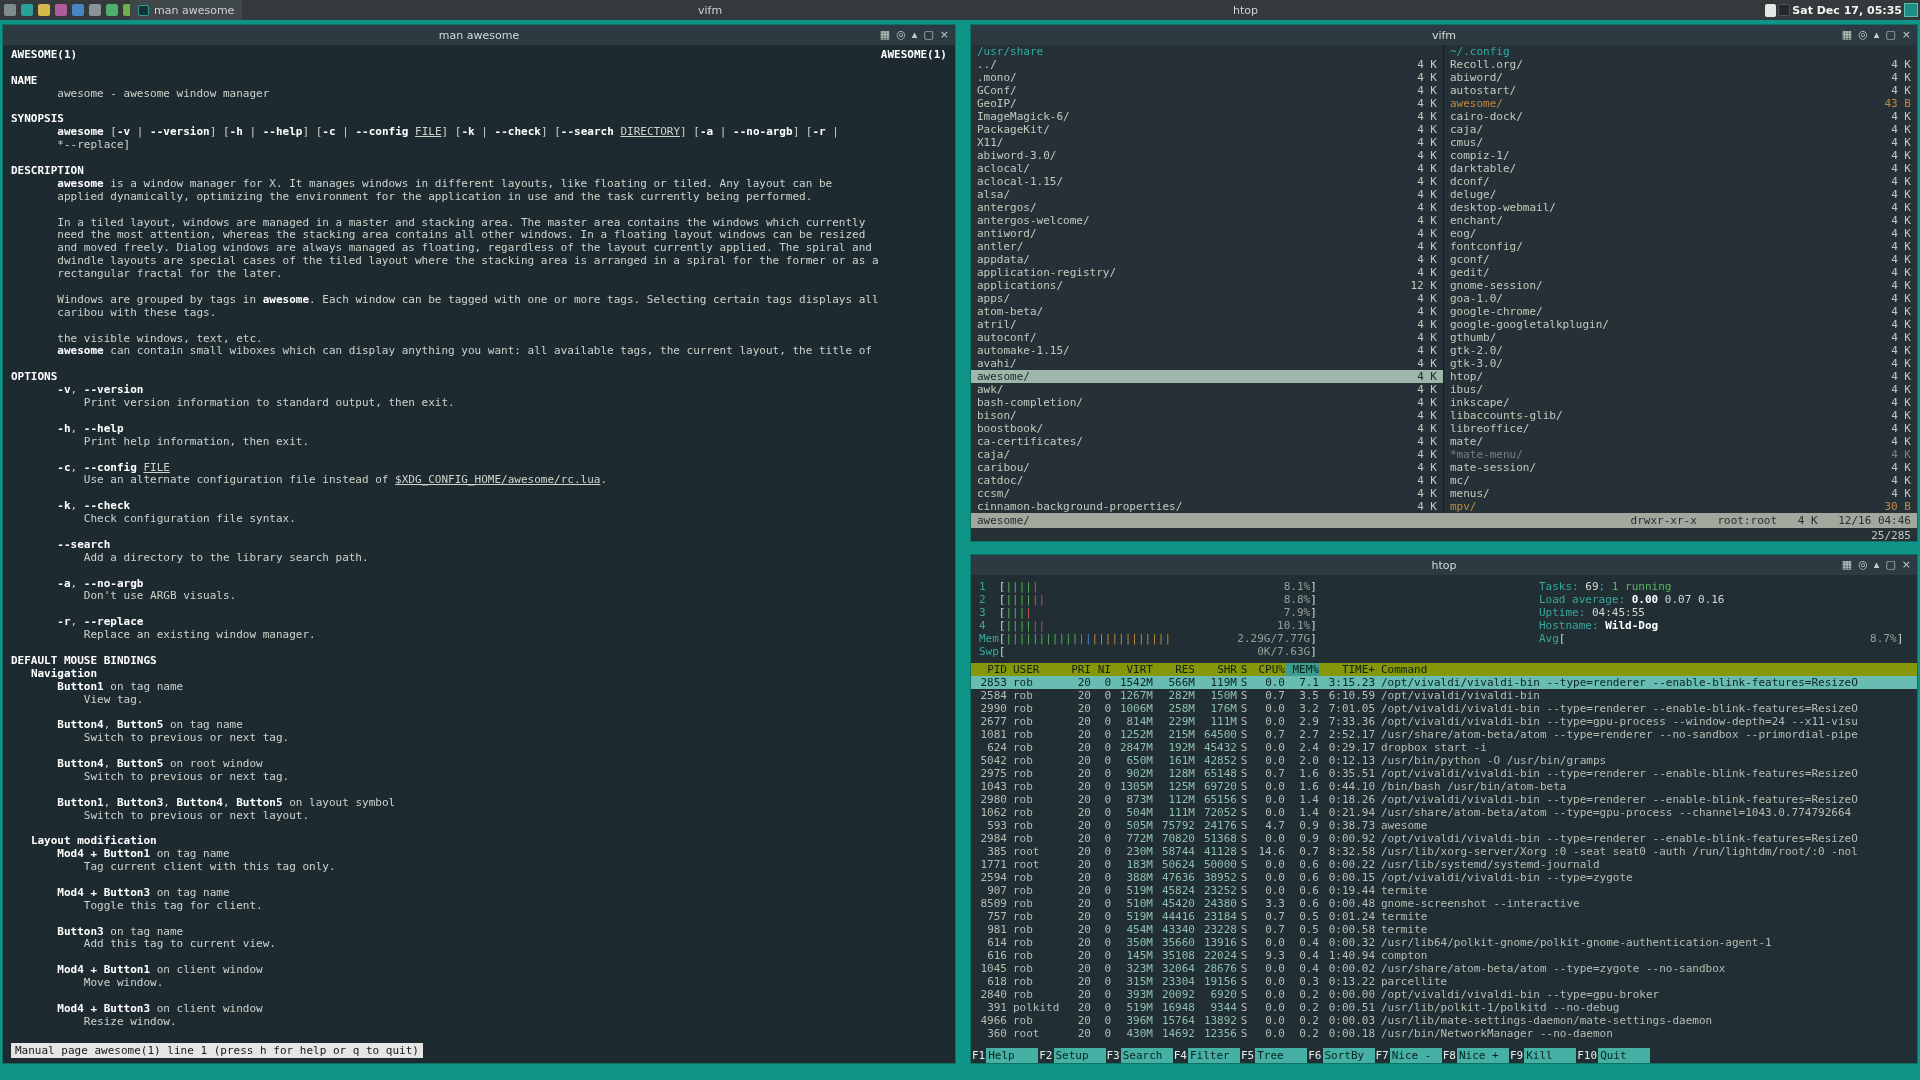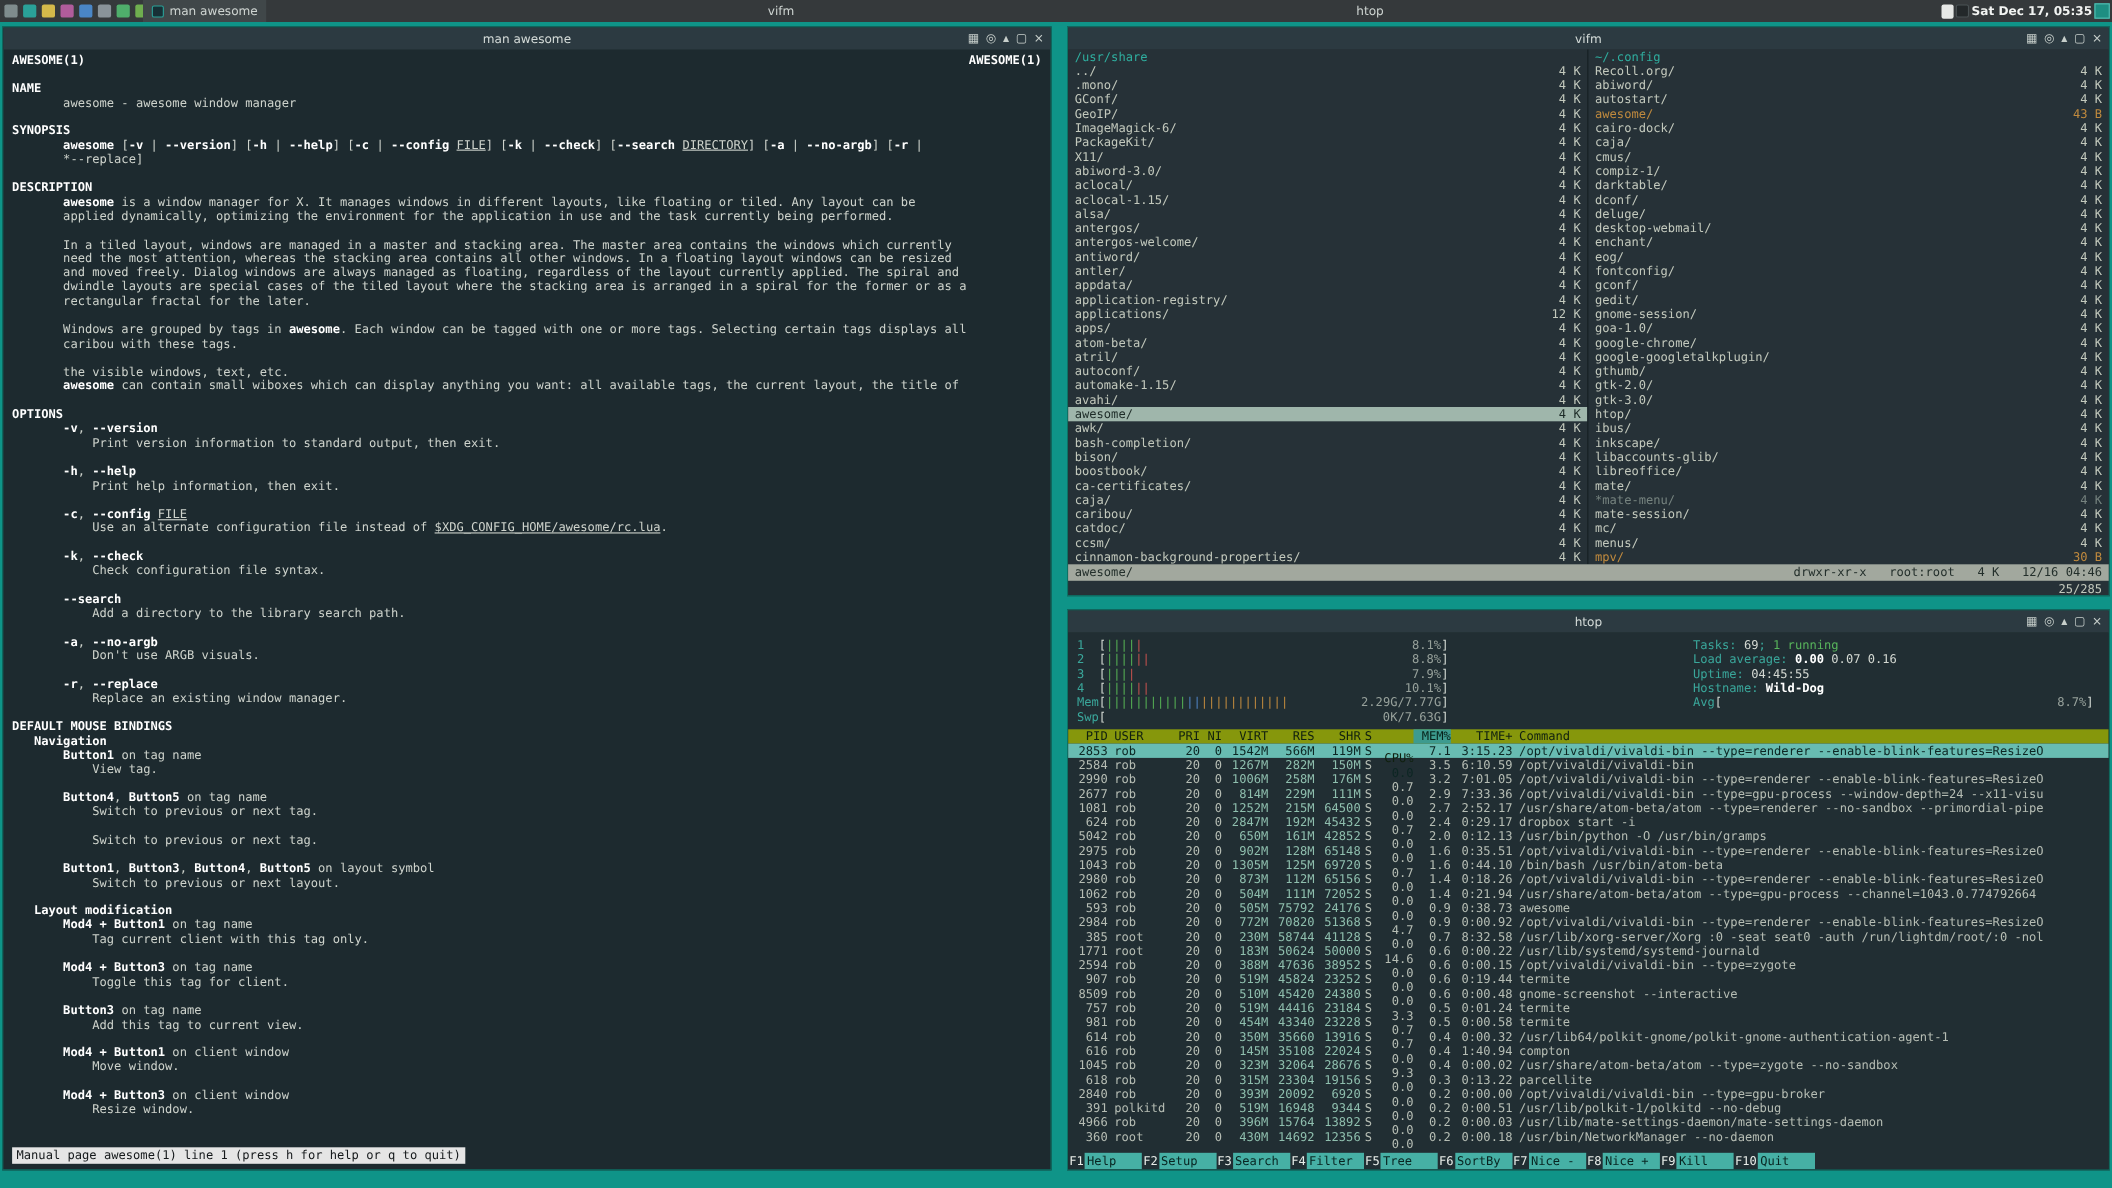--- a/index.html
+++ b/index.html
@@ -73,21 +73,21 @@
   .ptable{margin-top:3px;}
   .prow{display:flex;height:13px;line-height:13px;white-space:pre;color:#b6bdb4;}
   .prow .c0{width:36px;text-align:right;}
   .prow .c1{width:58px;padding-left:6px;text-align:left;}
   .prow .c2{width:26px;text-align:right;}
   .prow .c3{width:20px;text-align:right;}
   .prow .c4{width:42px;text-align:right;}
   .prow .c5{width:42px;text-align:right;}
   .prow .c6{width:42px;text-align:right;}
   .prow .c7{width:14px;text-align:center;}
-  .prow .c8{width:34px;text-align:right;margin-top:20px;}
+  .prow .c8{width:34px;text-align:right;}
   .prow .c9{width:34px;text-align:right;}
   .prow .c10{width:56px;text-align:right;}
   .prow .c11{flex:1;padding-left:6px;overflow:hidden;text-align:left;}
   .prow .c4,.prow .c5,.prow .c6{color:#8fbfae;}
   .phead{background:#86970c;color:#10200f;}
   .phead span{color:#10200f !important;}
   .phead .sorthdr{background:#3d9b8f;color:#062019 !important;}
   .psel{background:#68bcb2;}
   .psel span{color:#0c2623 !important;}
   .fbar{position:absolute;left:0;right:0;bottom:0;height:16px;display:flex;align-items:center;
@@ -194,20 +194,21 @@
           <div class="mline">           Replace an existing window manager.</div>
           <div class="mline">&nbsp;</div>
           <div class="mline"><span class="mb">DEFAULT MOUSE BINDINGS</span></div>
           <div class="mline">   <span class="mb">Navigation</span></div>
           <div class="mline">       <span class="mb">Button1</span> on tag name</div>
           <div class="mline">           View tag.</div>
           <div class="mline">&nbsp;</div>
           <div class="mline">       <span class="mb">Button4</span>, <span class="mb">Button5</span> on tag name</div>
           <div class="mline">           Switch to previous or next tag.</div>
           <div class="mline">&nbsp;</div>
+          <div class="mline">       <span class="mb">Button4</span>, <span class="mb">Button5</span> on root window</div>
           <div class="mline">           Switch to previous or next tag.</div>
           <div class="mline">&nbsp;</div>
           <div class="mline">       <span class="mb">Button1</span>, <span class="mb">Button3</span>, <span class="mb">Button4</span>, <span class="mb">Button5</span> on layout symbol</div>
           <div class="mline">           Switch to previous or next layout.</div>
           <div class="mline">&nbsp;</div>
           <div class="mline">   <span class="mb">Layout modification</span></div>
           <div class="mline">       <span class="mb">Mod4 + Button1</span> on tag name</div>
           <div class="mline">           Tag current client with this tag only.</div>
           <div class="mline">&nbsp;</div>
           <div class="mline">       <span class="mb">Mod4 + Button3</span> on tag name</div>

